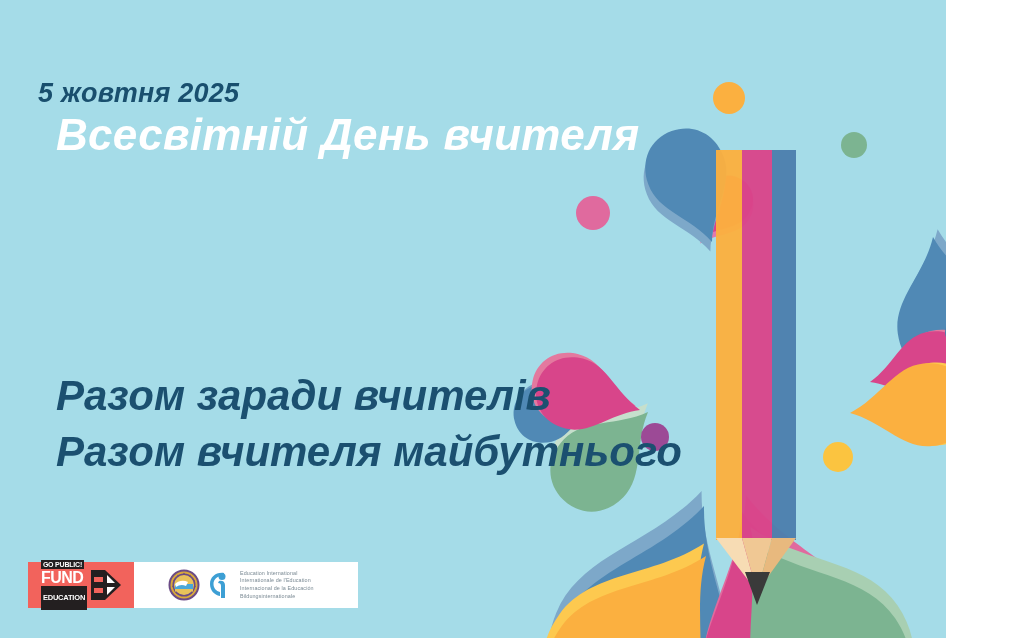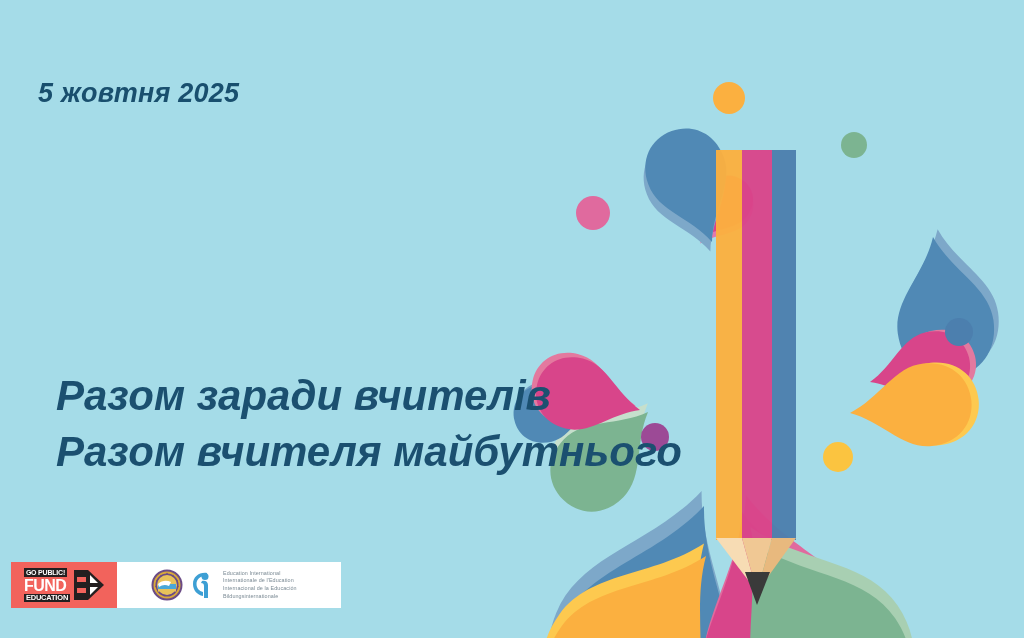--- a/index.html
+++ b/index.html
@@ -2,21 +2,21 @@
 <html><head>
 <meta charset="utf-8">
 <style>
   html, body {
     margin: 0;
     padding: 0;
     background: #ffffff;
   }
   #poster {
     position: relative;
-    width: 1024px;
+    width: 946px;
     height: 638px;
     overflow: hidden;
     background: #a5dce8;
     font-family: "Liberation Sans", sans-serif;
   }
   #artwork {
     position: absolute;
     inset: 0;
     width: 1024px;
     height: 638px;
@@ -54,21 +54,21 @@
     font-weight: bold;
     font-style: italic;
     color: #1b5070;
     line-height: 1.33;
   }
   .slogan-line { display: block; white-space: nowrap; }
 
   
   #logo-bar {
     position: absolute;
-    left: 11px;
+    left: 28px;
     top: 562px;
     width: 330px;
     height: 46px;
     display: flex;
     background: #ffffff;
     box-sizing: border-box;
   }
   .gp-block {
     width: 106px;
     height: 100%;
@@ -98,21 +98,21 @@
     font-weight: bold;
     color: #ffffff;
     letter-spacing: -0.5px;
     margin-top: 1px;
   }
   .gp-edu {
     font-size: 7.5px;
     font-weight: bold;
     color: #ffffff;
     background: #231f20;
-    padding: 0 2px;
+    padding: 8px 2px;
     letter-spacing: -0.2px;
   }
   .white-block {
     flex: 1 1 auto;
     display: flex;
     align-items: center;
     gap: 7px;
     padding-left: 34px;
     background: #ffffff;
   }
@@ -228,20 +228,21 @@
 
       <path d="M716,538 L742,538 L757,592 Z" fill="#f7dcb4"></path>
       <path d="M742,538 L772,538 L757,592 Z" fill="#f0c894"></path>
       <path d="M772,538 L796,538 L757,592 Z" fill="#e8b97e"></path>
 
       <path d="M745,572 L770,572 L757,605 Z" fill="#3a3a3a"></path>
     </g>
   </svg>
 
   <div class="date-line">5 жовтня 2025</div>
+  <div class="main-title">Всесвітній День вчителя</div>
 
   <div class="slogan">
     <span class="slogan-line">Разом заради вчителів</span>
     <span class="slogan-line">Разом вчителя майбутнього</span>
   </div>
 
   <div id="logo-bar">
 
     <div class="gp-block">
       <div class="gp-inner">

